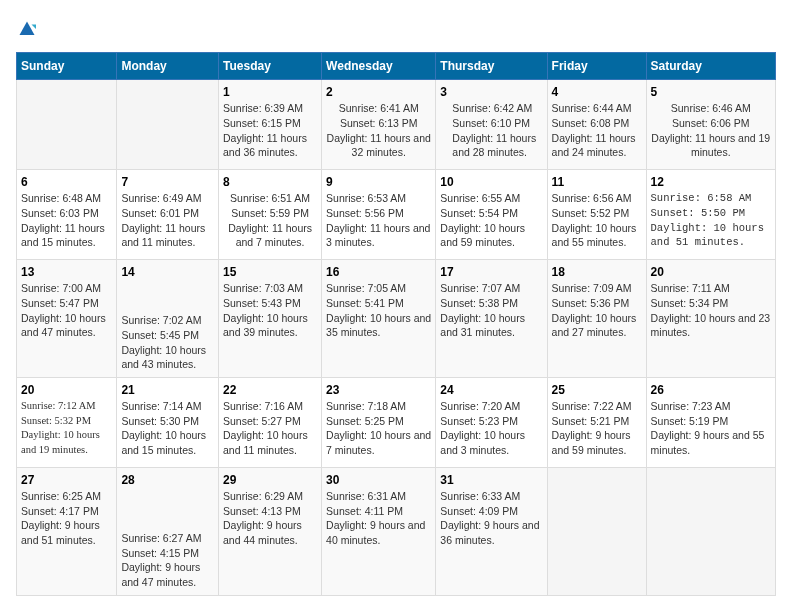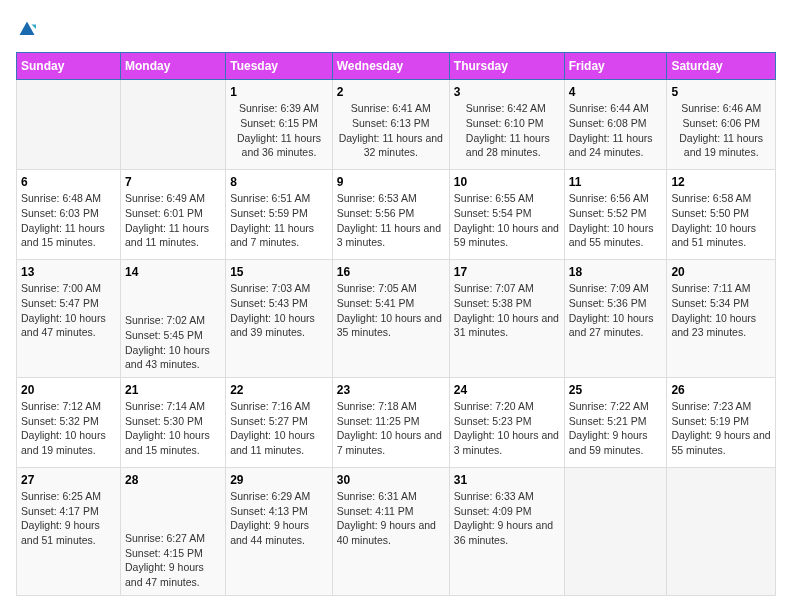--- a/index.html
+++ b/index.html
@@ -43,21 +43,21 @@
     .location {
       font-size: 15px;
       color: #444;
     }
     table {
       width: 100%;
       border-collapse: collapse;
       font-size: 11px;
     }
     thead tr {
-      background-color: #d946ef;
+      background-color: #0369a1;
       color: #fff;
     }
     thead th {
       padding: 6px 4px;
       text-align: left;
       font-size: 12px;
       font-weight: bold;
       border: 1px solid #3574b8;
     }
     tbody tr {
@@ -120,21 +120,21 @@
         <th>Friday</th>
         <th>Saturday</th>
       </tr>
   </thead>
   <tbody id="calendar-body">
   <tr>
         <td class="empty-cell"></td>
         <td class="empty-cell"></td>
         <td>
           <span class="day-num">1</span>
-          <div class="day-info" style="white-space: pre-line; text-align: center;">Sunrise: 6:39 AM
+          <div class="day-info" style="white-space: pre-line;">Sunrise: 6:39 AM
 Sunset: 6:15 PM
 Daylight: 11 hours and 36 minutes.</div>
         </td>
         <td>
           <span class="day-num">2</span>
           <div class="day-info" style="white-space: pre-line; text-align: center;">Sunrise: 6:41 AM
 Sunset: 6:13 PM
 Daylight: 11 hours and 32 minutes.</div>
         </td>
         <td>
@@ -164,21 +164,21 @@
 Daylight: 11 hours and 15 minutes.</div>
         </td>
         <td>
           <span class="day-num">7</span>
           <div class="day-info" style="white-space: pre-line;">Sunrise: 6:49 AM
 Sunset: 6:01 PM
 Daylight: 11 hours and 11 minutes.</div>
         </td>
         <td>
           <span class="day-num">8</span>
-          <div class="day-info" style="white-space: pre-line;">Sunrise: 6:51 AM
+          <div class="day-info" style="white-space: pre-line; text-align: center;">Sunrise: 6:51 AM
 Sunset: 5:59 PM
 Daylight: 11 hours and 7 minutes.</div>
         </td>
         <td>
           <span class="day-num">9</span>
           <div class="day-info" style="white-space: pre-line;">Sunrise: 6:53 AM
 Sunset: 5:56 PM
 Daylight: 11 hours and 3 minutes.</div>
         </td>
         <td>
@@ -188,21 +188,21 @@
 Daylight: 10 hours and 59 minutes.</div>
         </td>
         <td>
           <span class="day-num">11</span>
           <div class="day-info" style="white-space: pre-line;">Sunrise: 6:56 AM
 Sunset: 5:52 PM
 Daylight: 10 hours and 55 minutes.</div>
         </td>
         <td>
           <span class="day-num">12</span>
-          <div class="day-info" style="white-space: pre-line;">Sunrise: 6:58 AM
+          <div class="day-info" style="white-space: pre-line; font-family: Liberation Mono, monospace;">Sunrise: 6:58 AM
 Sunset: 5:50 PM
 Daylight: 10 hours and 51 minutes.</div>
         </td>
       </tr>
       <tr>
         <td>
           <span class="day-num">13</span>
           <div class="day-info" style="white-space: pre-line;">Sunrise: 7:00 AM
 Sunset: 5:47 PM
 Daylight: 10 hours and 47 minutes.</div>
@@ -240,40 +240,40 @@
         <td>
           <span class="day-num">20</span>
           <div class="day-info" style="white-space: pre-line;">Sunrise: 7:11 AM
 Sunset: 5:34 PM
 Daylight: 10 hours and 23 minutes.</div>
         </td>
       </tr>
       <tr>
         <td>
           <span class="day-num">20</span>
-          <div class="day-info" style="white-space: pre-line;">Sunrise: 7:12 AM
+          <div class="day-info" style="white-space: pre-line; font-family: Liberation Serif, serif;">Sunrise: 7:12 AM
 Sunset: 5:32 PM
 Daylight: 10 hours and 19 minutes.</div>
         </td>
         <td>
           <span class="day-num">21</span>
           <div class="day-info" style="white-space: pre-line;">Sunrise: 7:14 AM
 Sunset: 5:30 PM
 Daylight: 10 hours and 15 minutes.</div>
         </td>
         <td>
           <span class="day-num">22</span>
           <div class="day-info" style="white-space: pre-line;">Sunrise: 7:16 AM
 Sunset: 5:27 PM
 Daylight: 10 hours and 11 minutes.</div>
         </td>
         <td>
           <span class="day-num">23</span>
           <div class="day-info" style="white-space: pre-line;">Sunrise: 7:18 AM
-Sunset: 11:25 PM
+Sunset: 5:25 PM
 Daylight: 10 hours and 7 minutes.</div>
         </td>
         <td>
           <span class="day-num">24</span>
           <div class="day-info" style="white-space: pre-line;">Sunrise: 7:20 AM
 Sunset: 5:23 PM
 Daylight: 10 hours and 3 minutes.</div>
         </td>
         <td>
           <span class="day-num">25</span>

